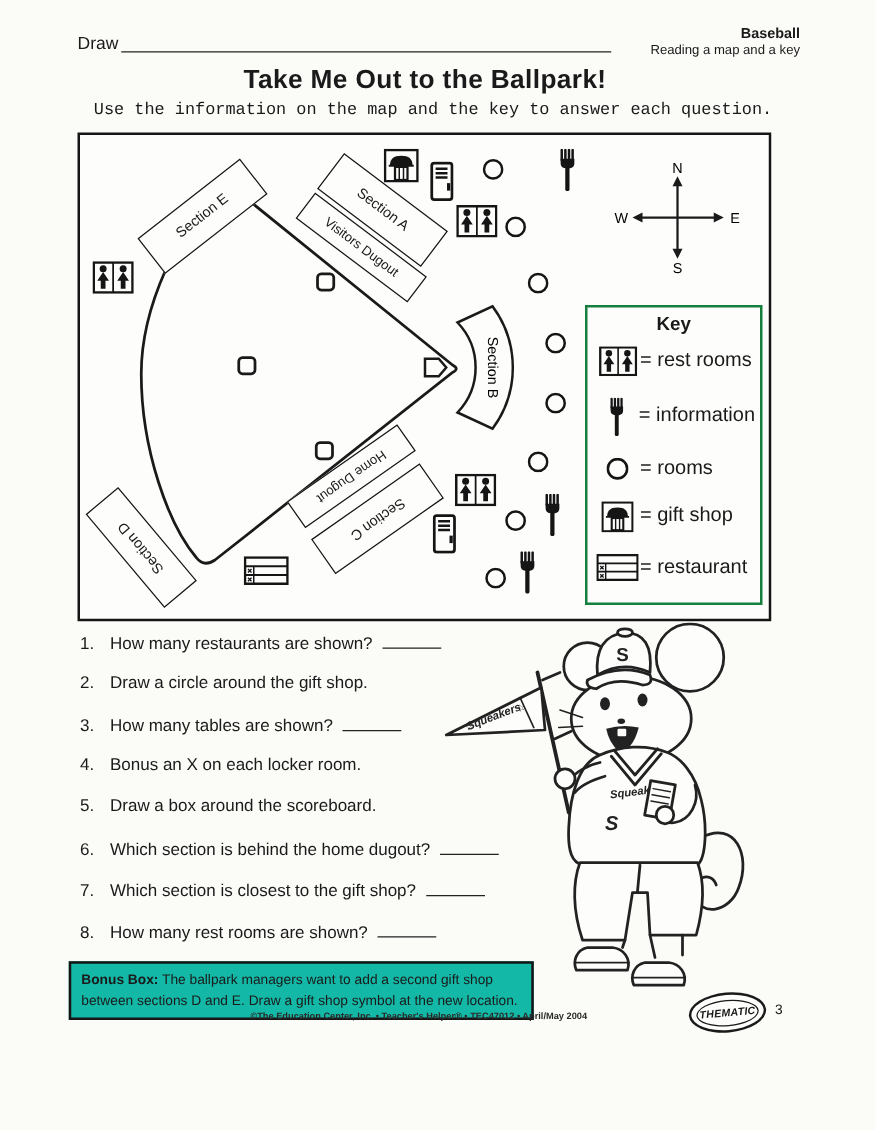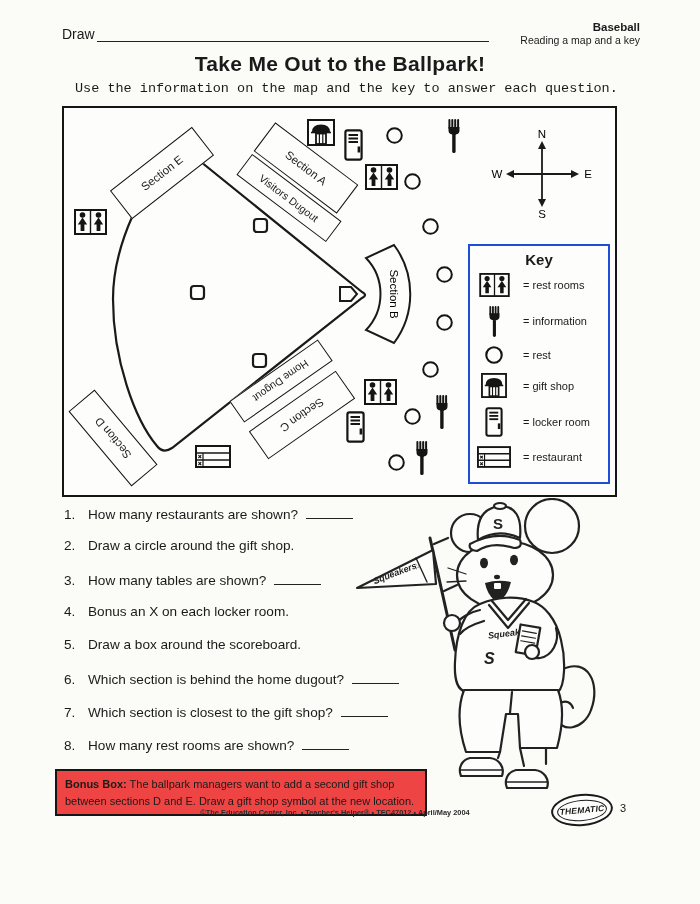--- a/index.html
+++ b/index.html
@@ -21,35 +21,35 @@
   .instructions{left:75px; top:81px; font-size:13.5px;font-family:Liberation Mono, monospace;}
   
   .map-box{left:62px; top:106px; width:551px; height:387px;
            border:2.6px solid #151515; background:#fdfdfc;}
   .map-svg{position:absolute; left:0; top:0;}
   .sec-label{position:absolute; display:flex; align-items:center; justify-content:center;
              border:1.8px solid #151515; background:#fdfdfc; font-size:11.5px;}
   .sec-label.small{font-size:10.5px;}
   
   .key-box{position:absolute; left:404px; top:136px; width:138px; height:236px;
-           border:2px solid #1d4ed8; background:#fdfdfc;}
+           border:2px solid #15803d; background:#fdfdfc;}
   .key-title{text-align:center; font-weight:bold; font-size:15px; margin-top:5px;}
   .key-rows{display:flex; flex-direction:column; justify-content:space-around;
             height:205px; padding:0 4px 0 6px;}
   .key-row{display:flex; align-items:center;}
   .key-ic{width:36px; display:flex; justify-content:center; align-items:center;}
-  .key-lb{font-size:11px; margin-left:11px; white-space:nowrap;}
+  .key-lb{font-size:16px; margin-left:0; white-space:nowrap;}
   
   .q{left:64px; width:430px; display:flex; align-items:baseline; font-size:13.6px;}
   .q .num{width:24px; flex:none;}
   .blank{display:inline-block; width:47px; height:13px;
          border-bottom:1.6px solid #222; margin-left:8px;}
   
   .bonus{left:55px; top:769px; width:352px; border:2px solid #151515;
-         background:#ef4444; padding:5px 8px; font-size:11px; line-height:1.5;}
+         background:#14b8a6; padding:5px 8px; font-size:11px; line-height:1.5;}
   
   .credit{left:200px; top:808px; width:270px; text-align:center;
           font-size:7.4px; font-weight:bold; color:#2a2a2a;}
   .logo{left:551px; top:794px; width:58px; height:28px; border:2.4px solid #1a1a1a;
         border-radius:50%; transform:rotate(-5deg); display:flex; align-items:center;
         justify-content:center; background:#fdfdfc;}
   .logo-inner{border:1.3px solid #1a1a1a; border-radius:50%; width:48px; height:19px;
         display:flex; align-items:center; justify-content:center;}
   .logo-inner span{font-style:italic; font-weight:900; font-size:8.5px; letter-spacing:.2px;}
   .pagenum{left:620px; top:802px; font-size:11px;}
@@ -204,37 +204,29 @@
               </svg>
             </span>
           <span class="key-lb">= information</span>
           </div>
         <div class="key-row">
           <span class="key-ic">
               <svg width="18" height="18">
                 <use href="#sym-table"></use>
               </svg>
             </span>
-          <span class="key-lb">= rest</span>
+          <span class="key-lb">= rooms</span>
           </div>
         <div class="key-row">
           <span class="key-ic">
               <svg width="26" height="25">
                 <use href="#sym-giftshop"></use>
               </svg>
             </span>
           <span class="key-lb">= gift shop</span>
-          </div>
-        <div class="key-row">
-          <span class="key-ic">
-              <svg width="18" height="30">
-                <use href="#sym-locker"></use>
-              </svg>
-            </span>
-          <span class="key-lb">= locker room</span>
           </div>
         <div class="key-row">
           <span class="key-ic">
               <svg width="34" height="22">
                 <use href="#sym-scoreboard"></use>
               </svg>
             </span>
           <span class="key-lb">= restaurant</span>
           </div>
       </div>

